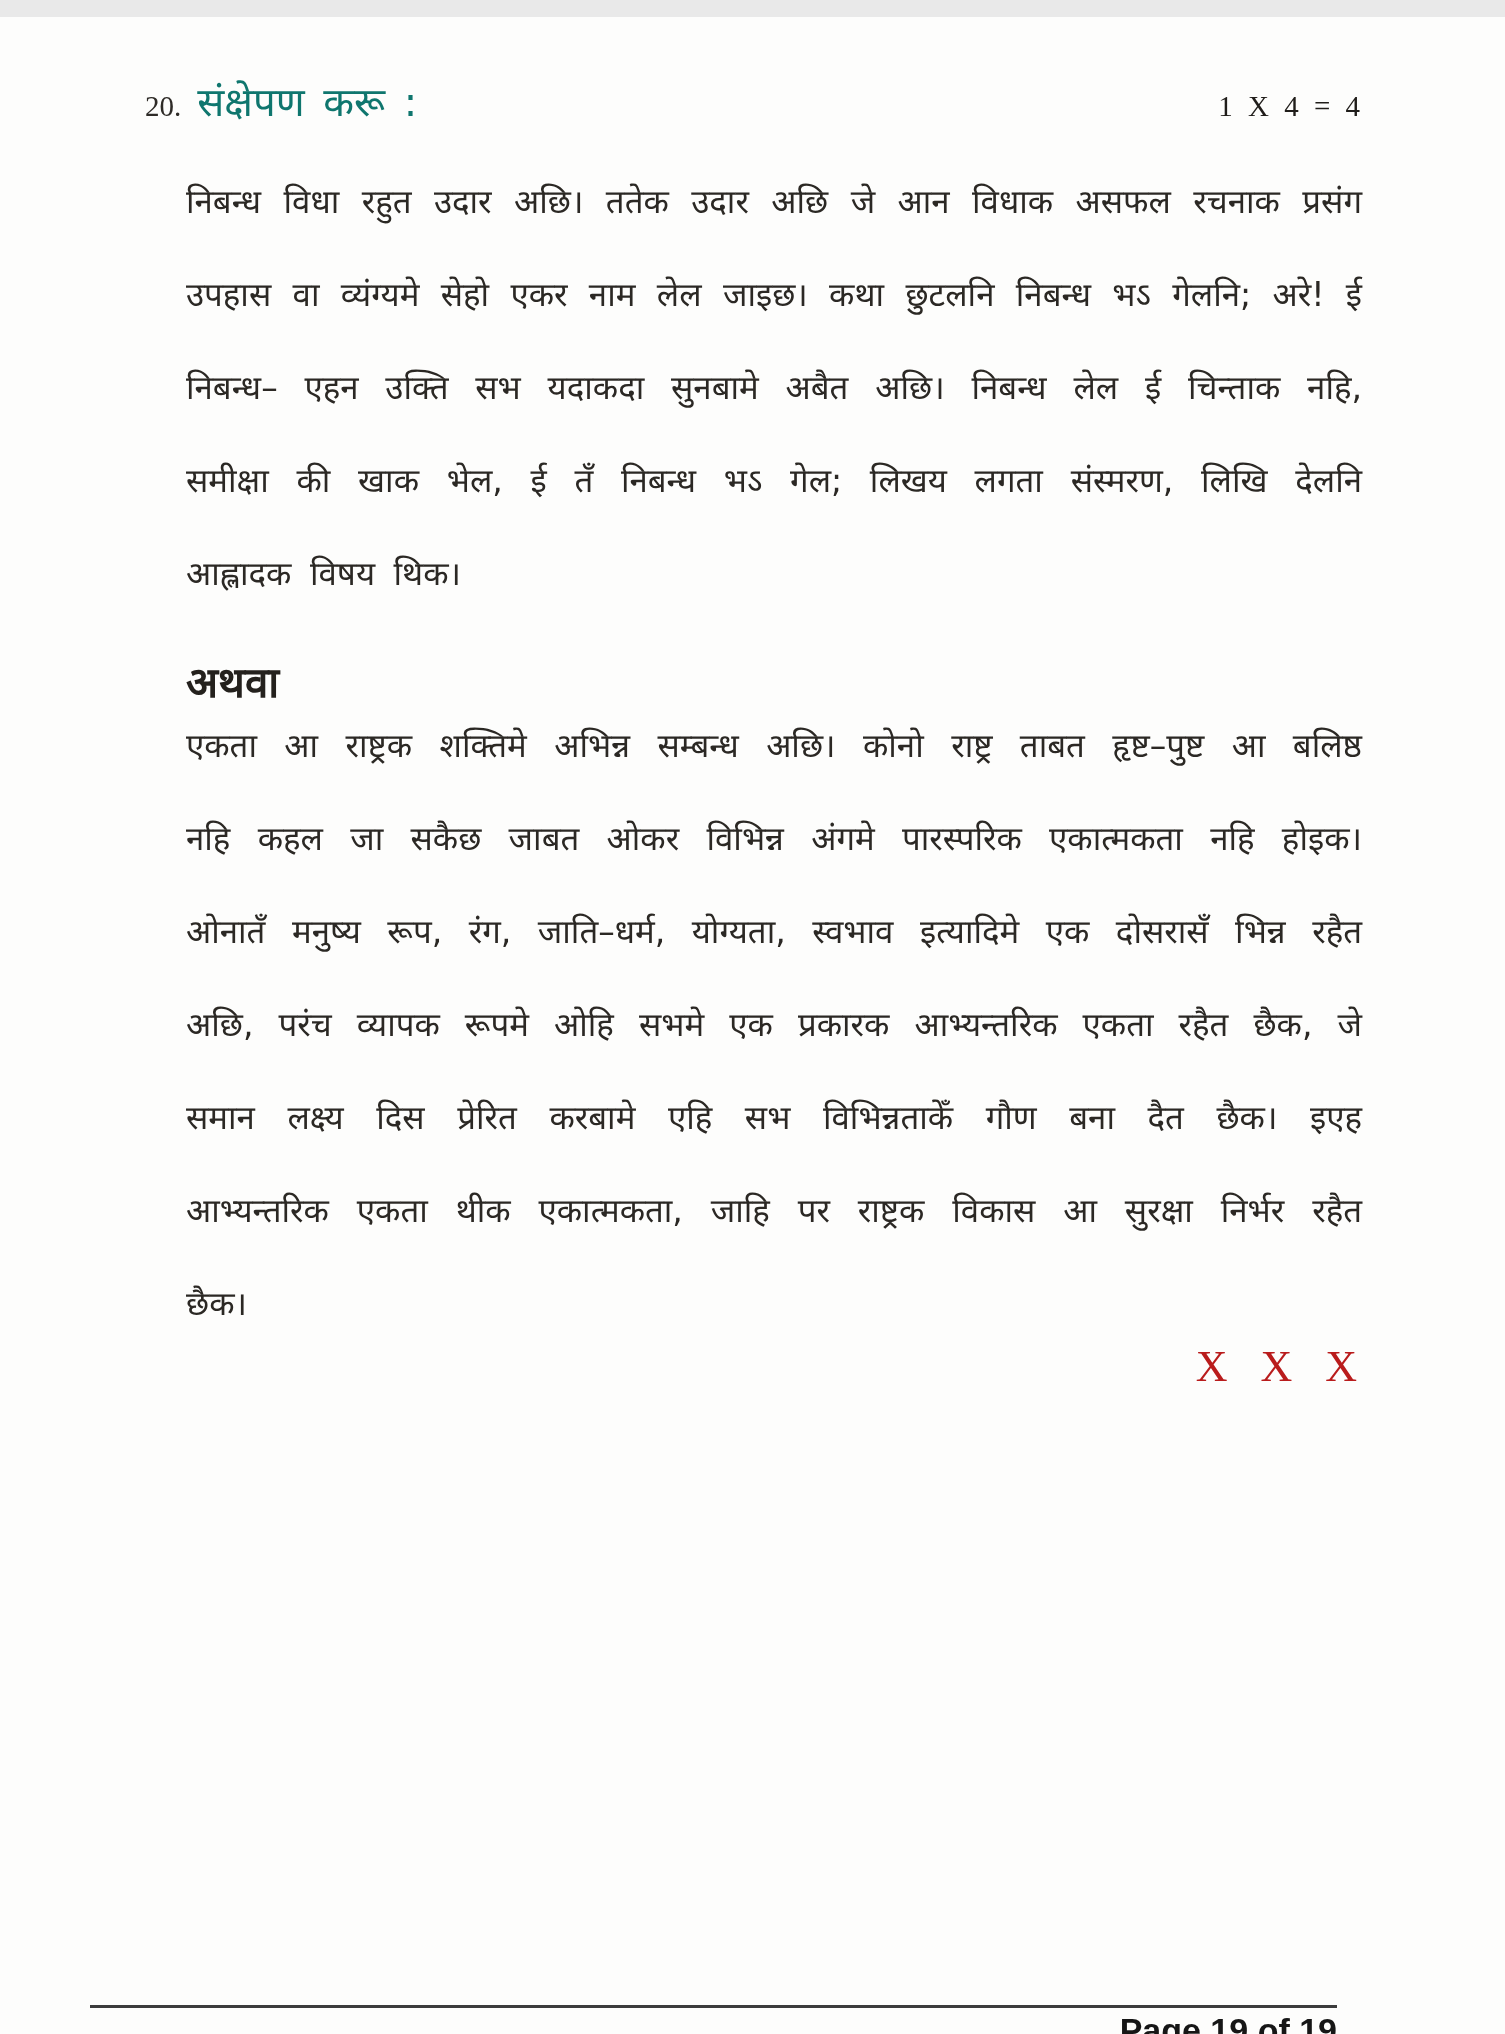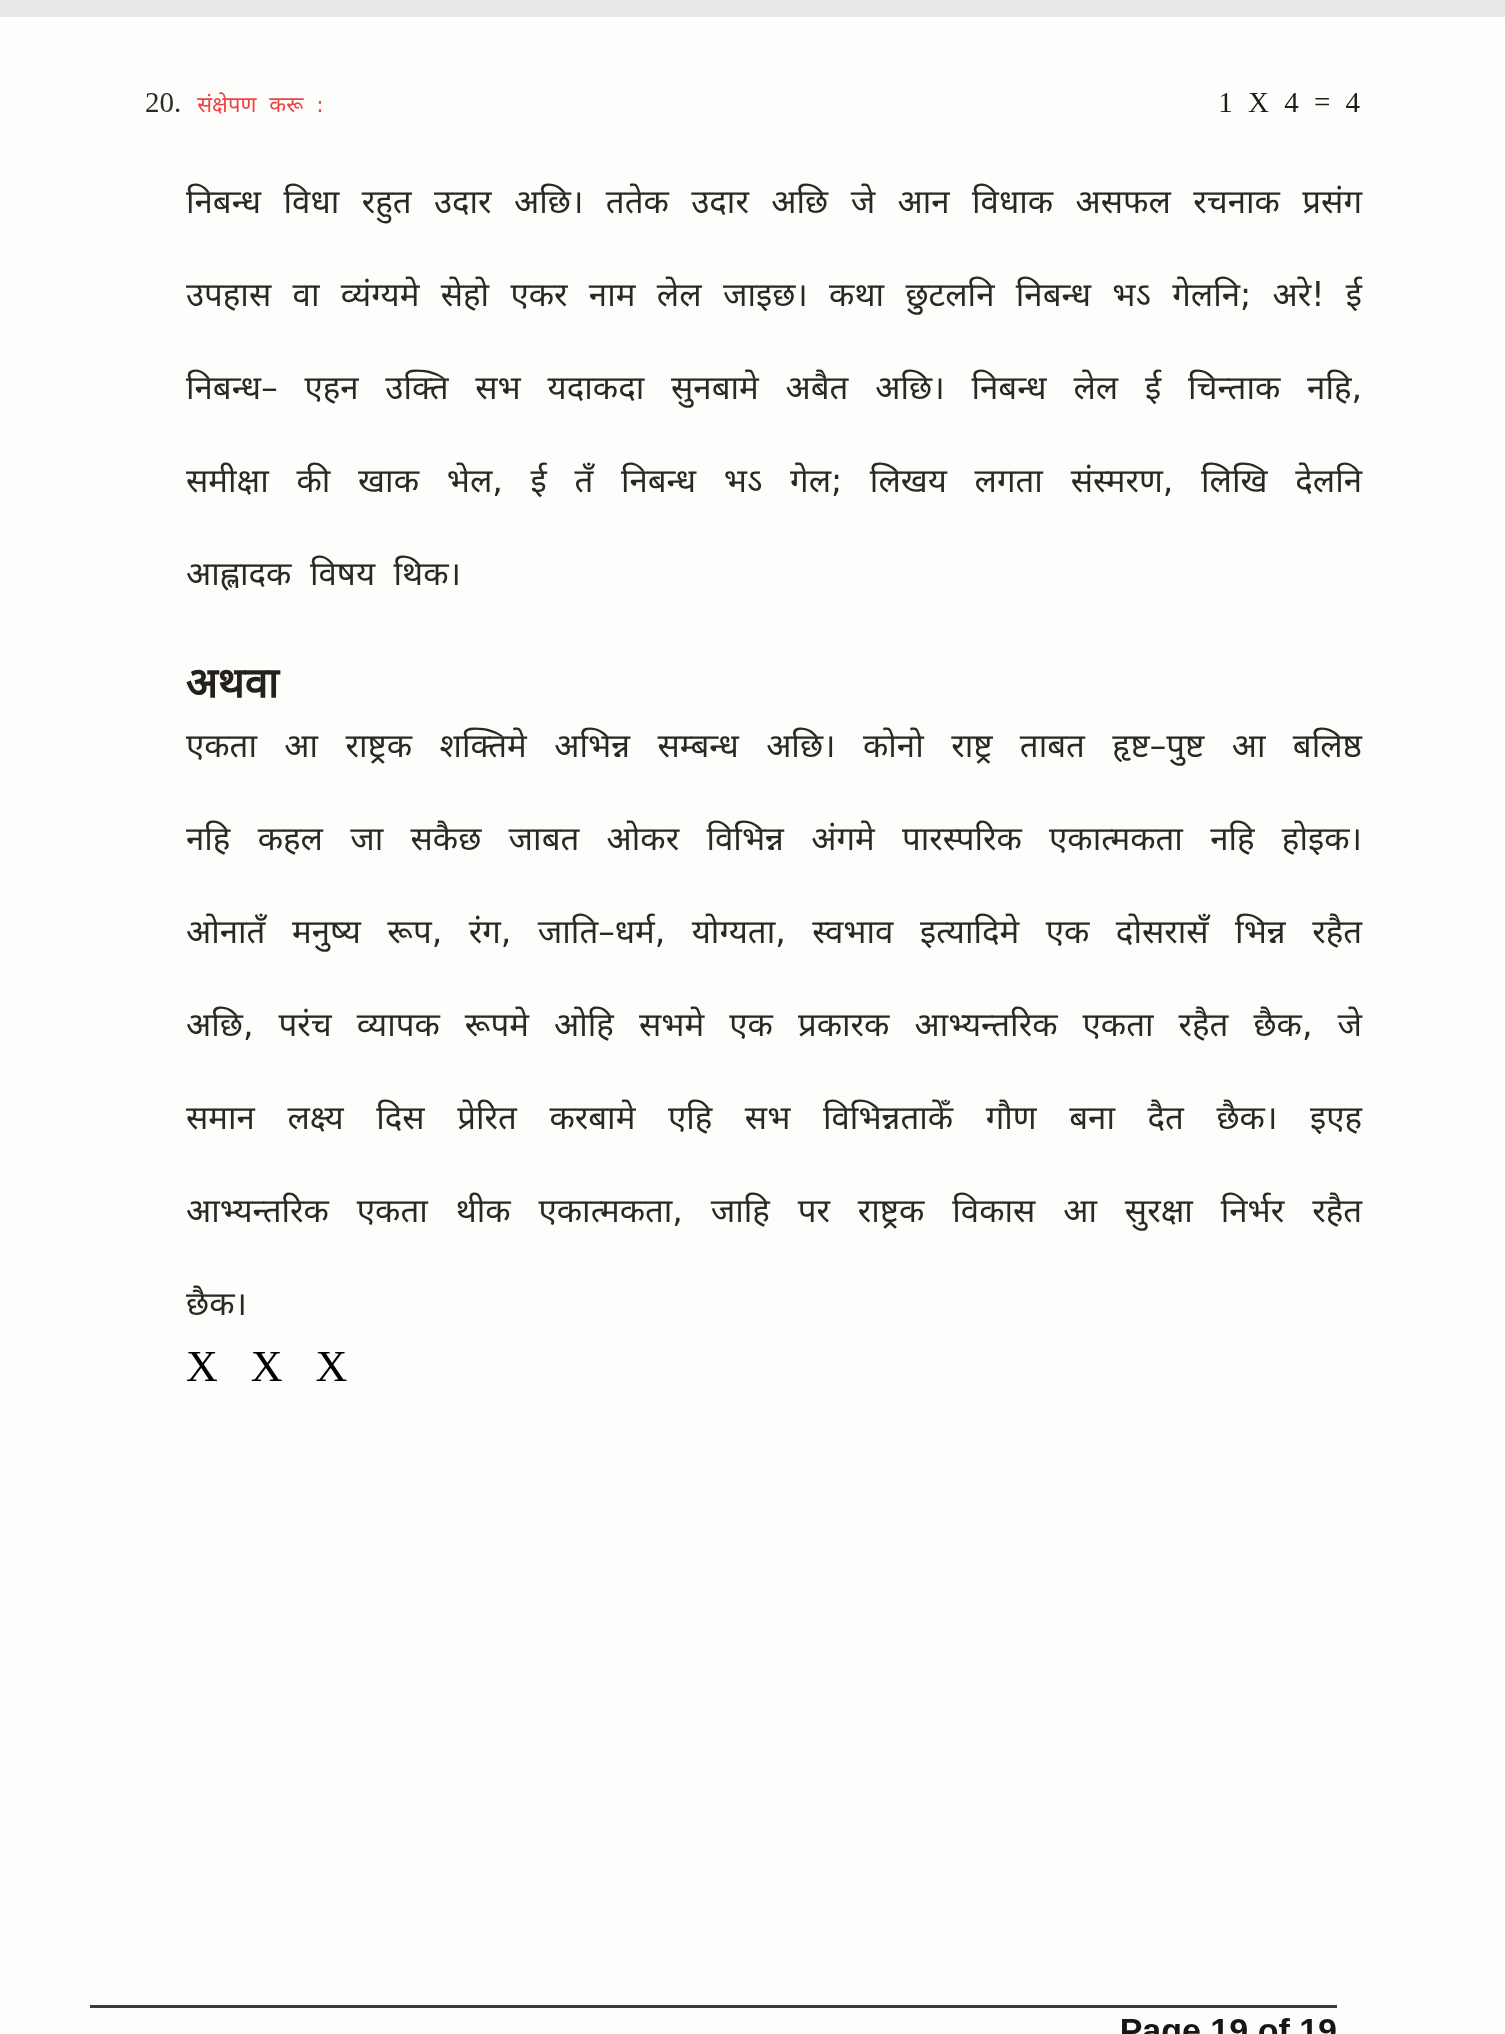--- a/index.html
+++ b/index.html
@@ -25,22 +25,22 @@
     display: flex;
     align-items: baseline;
   }
   .q-num {
     font-family: "Liberation Serif", serif;
     font-size: 29px;
     color: #2e2b27;
   }
   .q-prompt {
     margin-left: 16px;
-    font-size: 22px;
-    color: #ef4444;
+    font-size: 40px;
+    color: #0f766e;
     word-spacing: 6px;
   }
   .q-spacer { flex: 1 1 auto; }
   .q-marks {
     font-family: "Liberation Serif", serif;
     font-size: 29px;
     color: #201d1a;
     letter-spacing: 2px;
     word-spacing: 4px;
   }
@@ -85,24 +85,24 @@
   }
 
   
   .end-marker {
     position: absolute;
     top: 1318px;
     left: 186px;
     width: 1176px;
     height: 64px;
     line-height: 64px;
-    text-align: left;
+    text-align: right;
     font-family: "Liberation Serif", serif;
     font-size: 44px;
-    color: #000000;
+    color: #b91c1c;
     letter-spacing: 5px;
     word-spacing: 12px;
   }
 
   
   .footer-rule {
     position: absolute;
     top: 1988px;
     left: 90px;
     width: 1247px;

